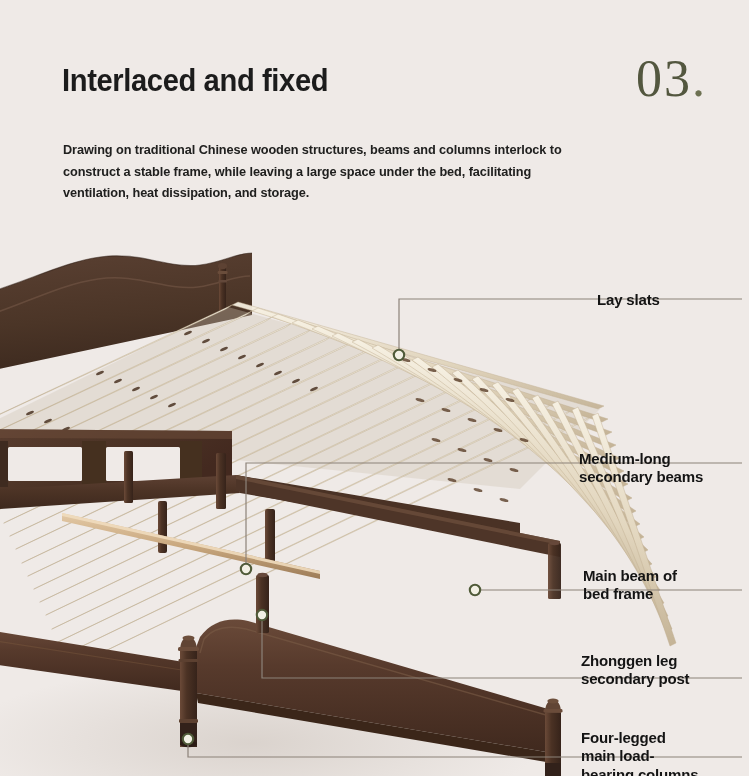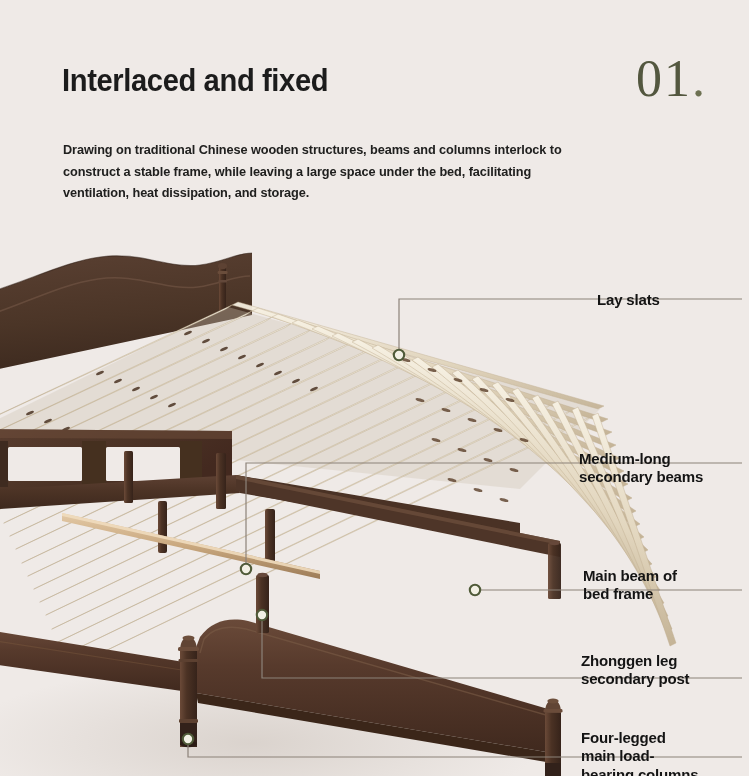--- a/index.html
+++ b/index.html
@@ -93,21 +93,21 @@
 </head>
 <body>
 
 <div id="page">
 
   <div id="header-block">
 
     <div id="page-title">Interlaced and fixed</div>
 
     <div id="section-number">
-      <span>01</span><span class="num-dot">.</span>
+      <span>03</span><span class="num-dot">.</span>
     </div>
 
     <div id="page-description">Drawing on traditional Chinese wooden structures, beams and columns interlock to construct a stable frame, while leaving a large space under the bed, facilitating ventilation, heat dissipation, and storage.</div>
   </div>
 
   <div id="photo-stage">
     <svg class="sv" width="749" height="598" viewBox="0 0 749 598">
       <defs>
         <linearGradient id="gWoodTop" x1="0" y1="0" x2="1" y2="0.4">
           <stop offset="0" stop-color="#5b3e30"></stop>

